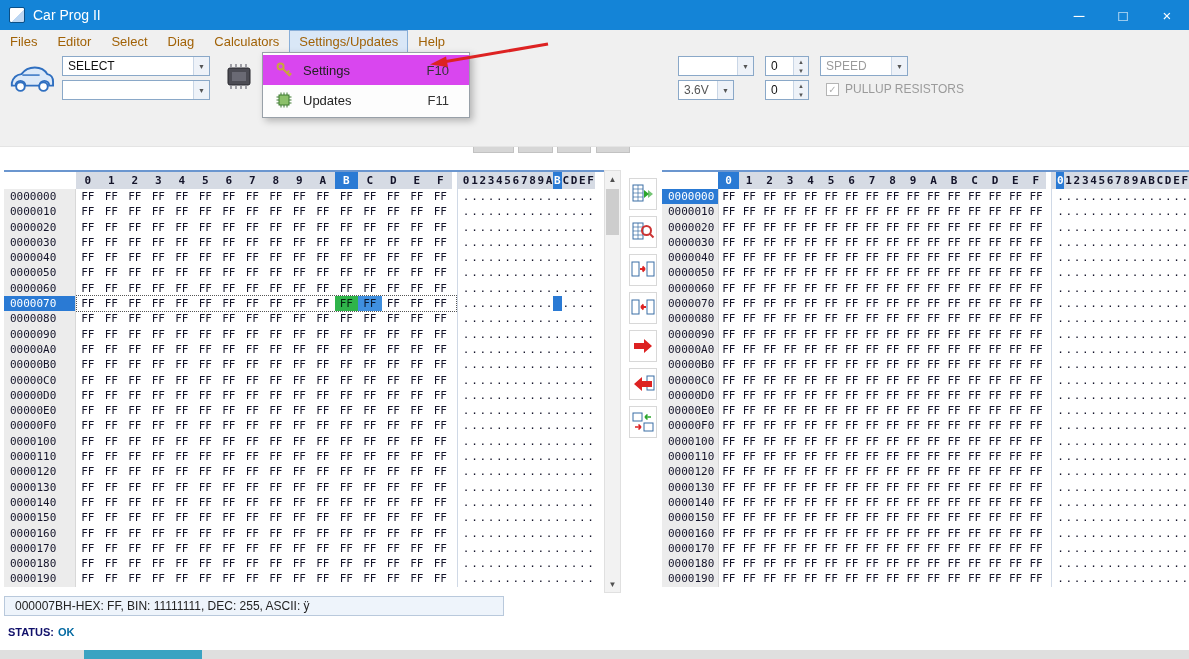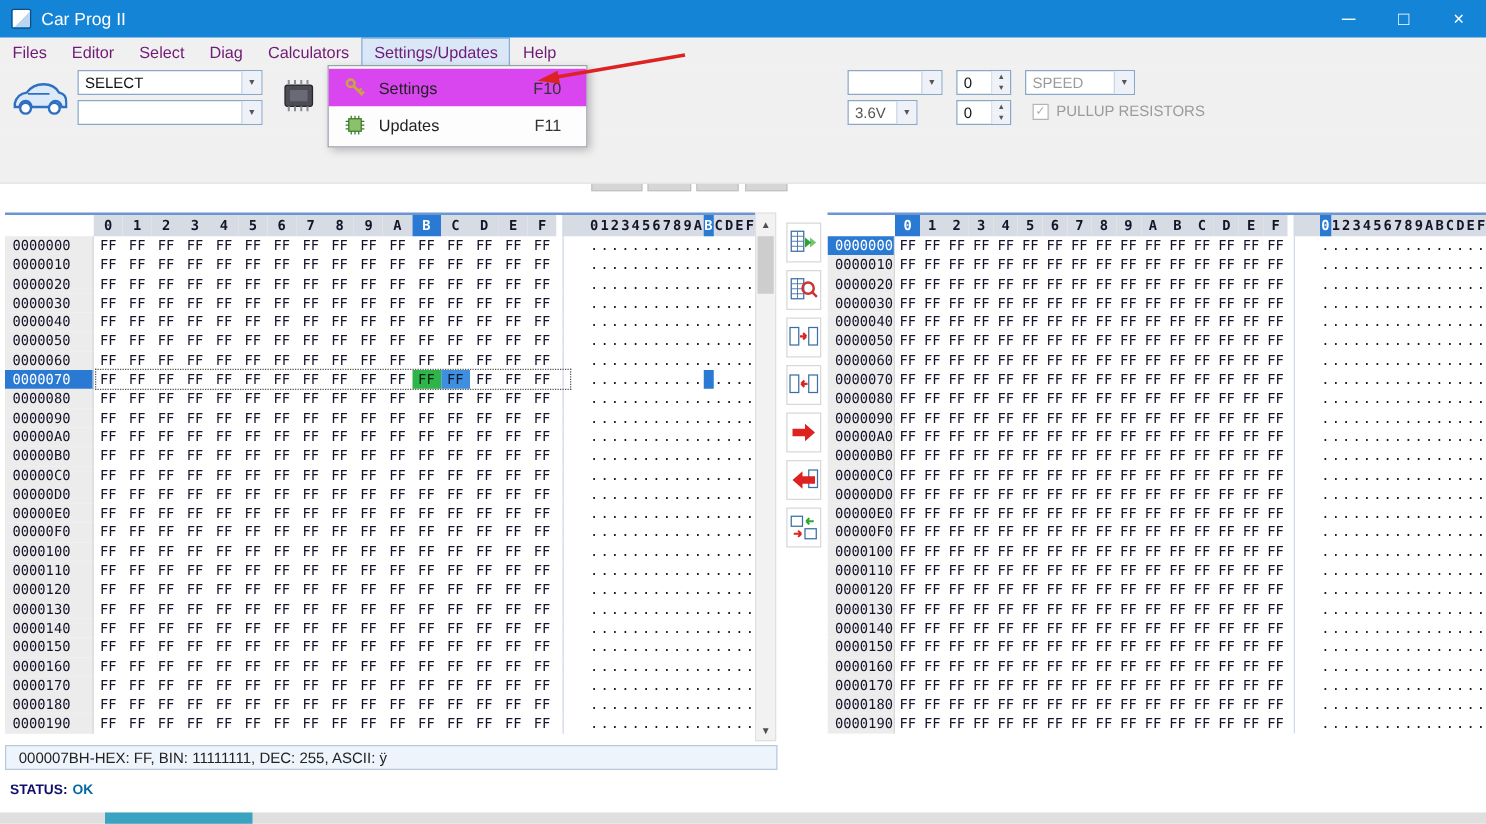--- a/index.html
+++ b/index.html
@@ -8,21 +8,21 @@
 
 
 .titlebar{position:absolute;left:0;top:0;width:100%;height:30px;background:#1484d7;display:flex;align-items:center;color:#fff;z-index:30}
 .appicon{width:16px;height:16px;margin:0 8px 0 9px;background:linear-gradient(135deg,#ffffff 0 55%,#bcd6f2 55% 100%);border:1px solid #0a4f86;border-radius:2px}
 .wtitle{font-size:14px}
 .wctrls{margin-left:auto;display:flex;height:100%}
 .wbtn{width:44px;height:100%;display:flex;align-items:center;justify-content:center;font-size:15px;cursor:default}
 
 
 .menubar{position:absolute;left:0;top:30px;width:100%;height:23px;background:#f0f0f0;display:flex;align-items:stretch;z-index:29}
-.mbitem{padding:0 10px;display:flex;align-items:center;font-size:13px;color:#701a75}
+.mbitem{padding:0 10px;display:flex;align-items:center;font-size:13px;color:#a16207}
 .mbitem.active{background:#d9e7f7;border:1px solid #88aed8;padding:0 9px}
 
 
 .toolbar{position:absolute;left:0;top:53px;width:100%;height:52px;background:#f0f0f0}
 .toolbar2{position:absolute;left:0;top:105px;width:100%;height:42px;background:#f0f0f0;border-bottom:1px solid #e4e4e4}
 .tb{position:absolute}
 .bigbtn{width:50px;height:47px;display:flex;align-items:center;justify-content:center;background:#f0f0f0;border:1px solid #f0f0f0}
 .tbtn-gray{position:absolute;top:55px;height:45px;background:#d6d6d6;border:1px solid #c2c2c2}
 .combo{position:absolute;height:20px;background:#fff;border:1px solid #8aa8c8;display:flex;align-items:center;font-size:12px}
 .cval{flex:1;padding-left:5px;overflow:hidden;white-space:nowrap}
@@ -52,42 +52,42 @@
 
 .hexpanel{position:absolute;top:170px;background:#fff;border-top:2px solid #6b96cf;color:#14142a;font-family:"DejaVu Sans Mono",monospace;font-size:11px;z-index:5}
 #hexL{left:4px;width:600px}
 #hexR{left:662px;width:527px;overflow:hidden}
 .hexrow{display:flex;height:15.3px;line-height:15.4px;white-space:nowrap}
 .hexrow.hdr{height:17px;line-height:17px;font-weight:bold}
 .addr{width:72px;background:#ececec;padding-left:6px;border-right:1px solid #d8d8d8}
 #hexR .addr{width:66px}
 .bcell{width:23.5px;text-align:center}
 #hexR .bcell{width:24.4px}
-.agroup{margin-left:5px;border-left:1px solid #d0d9e6;padding-left:20px}
+.agroup{margin-left:5px;border-left:1px solid #d0d9e6;padding-left:4px}
 .acell{display:inline-block;width:8.3px;text-align:center}
 .hdr .addr{background:transparent;border-right:none}
 .hdr .bcell,.hdr .agroup{background:#d6dbe4}
 .sel{background:#2a7ad4 !important;color:#fff !important}
 .green{background:#2fb44a;color:#062310}
 .bluecell{background:#3f8fdf;color:#0a1830}
 .ablock{background:#2a7ad4;color:#2a7ad4}
 .dashed{position:relative}
 .dashed::after{content:'';position:absolute;left:72px;width:379px;top:-1px;bottom:-1px;border:1px dotted #555;pointer-events:none}
 
 
 .vscroll{position:absolute;left:604px;top:170px;width:17px;height:423px;background:#f2f2f2;border:1px solid #e0e0e0;z-index:6}
 .sarrow{height:16px;display:flex;align-items:center;justify-content:center;font-size:8px;color:#505050;background:#f2f2f2}
 .sarrow.down{position:absolute;bottom:0;left:0;right:0}
 .sthumb{position:absolute;left:1px;right:1px;top:18px;height:46px;background:#cdcdcd}
 
 
 .midbtn{position:absolute;left:629px;width:28px;height:32px;background:#fff;border:1px solid #d8d8d8;display:flex;align-items:center;justify-content:center;padding:0}
 
 
-.hexstatus{position:absolute;left:4px;top:596px;width:618px;height:20px;line-height:19px;background:#eef4fb;border:1px solid #b9c9dc;padding-left:10px;font-size:12px;color:#222;z-index:5}
+.hexstatus{position:absolute;left:4px;top:596px;width:500px;height:20px;line-height:19px;background:#eef4fb;border:1px solid #b9c9dc;padding-left:10px;font-size:12px;color:#222;z-index:5}
 .statusline{position:absolute;left:8px;top:626px;display:flex;font-weight:bold;font-size:11px}
 .slabel{color:#10106a}
 .sval{color:#0369a1;margin-left:4px}
 .bstrip{position:absolute;left:0;top:650px;width:1189px;height:9px;background:#dfdfdf}
 .bseg{position:absolute;left:84px;top:650px;width:118px;height:9px;background:#3aa3c2;z-index:2}
 </style>
 </head>
 <body>
 
 <div class="titlebar">

